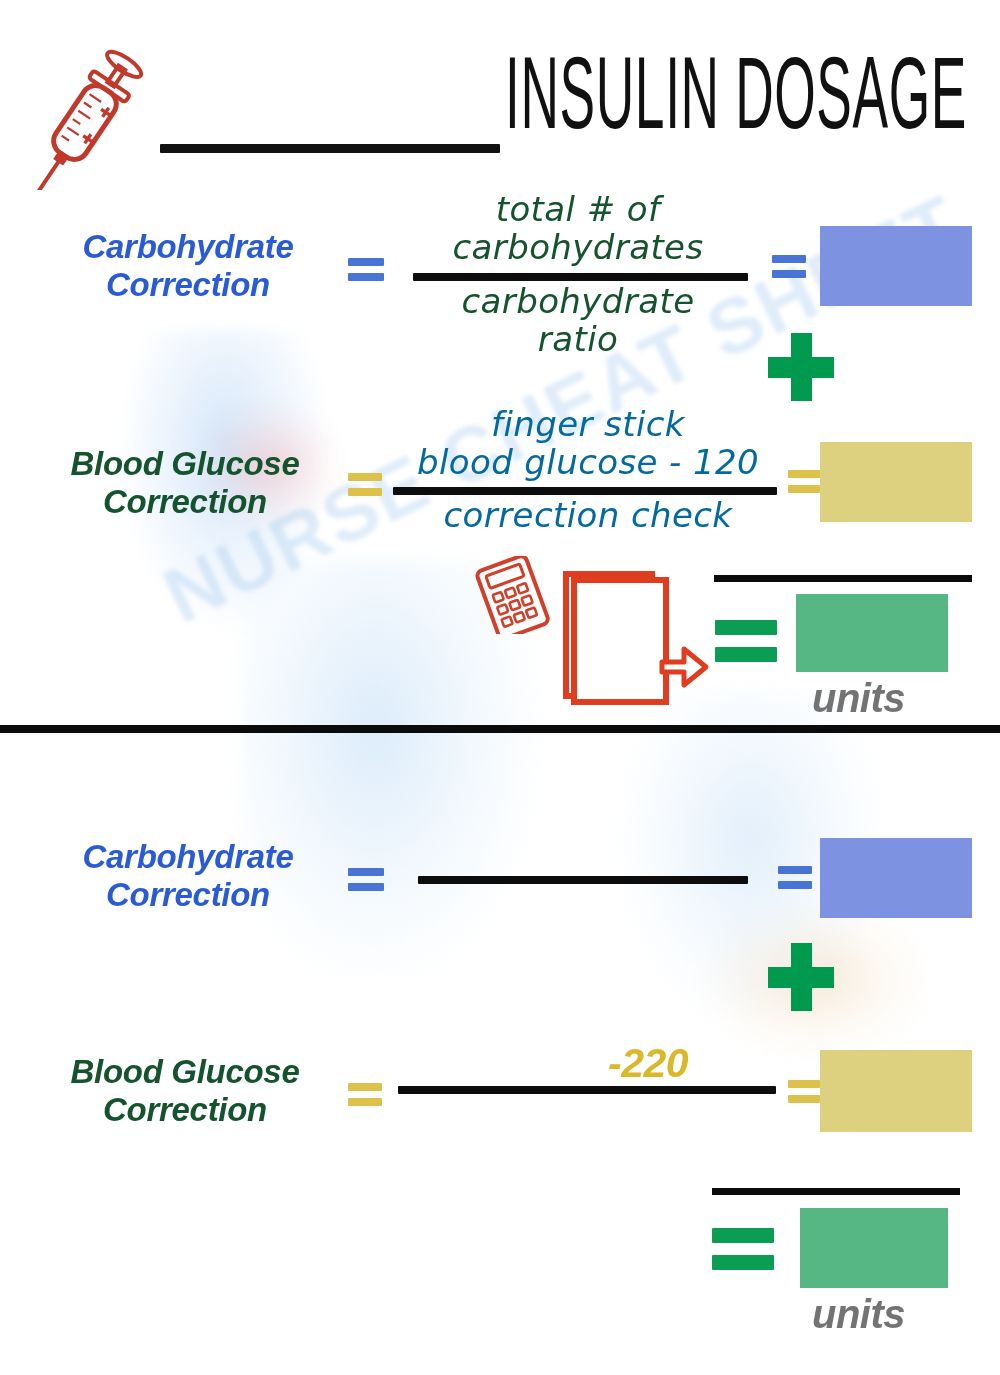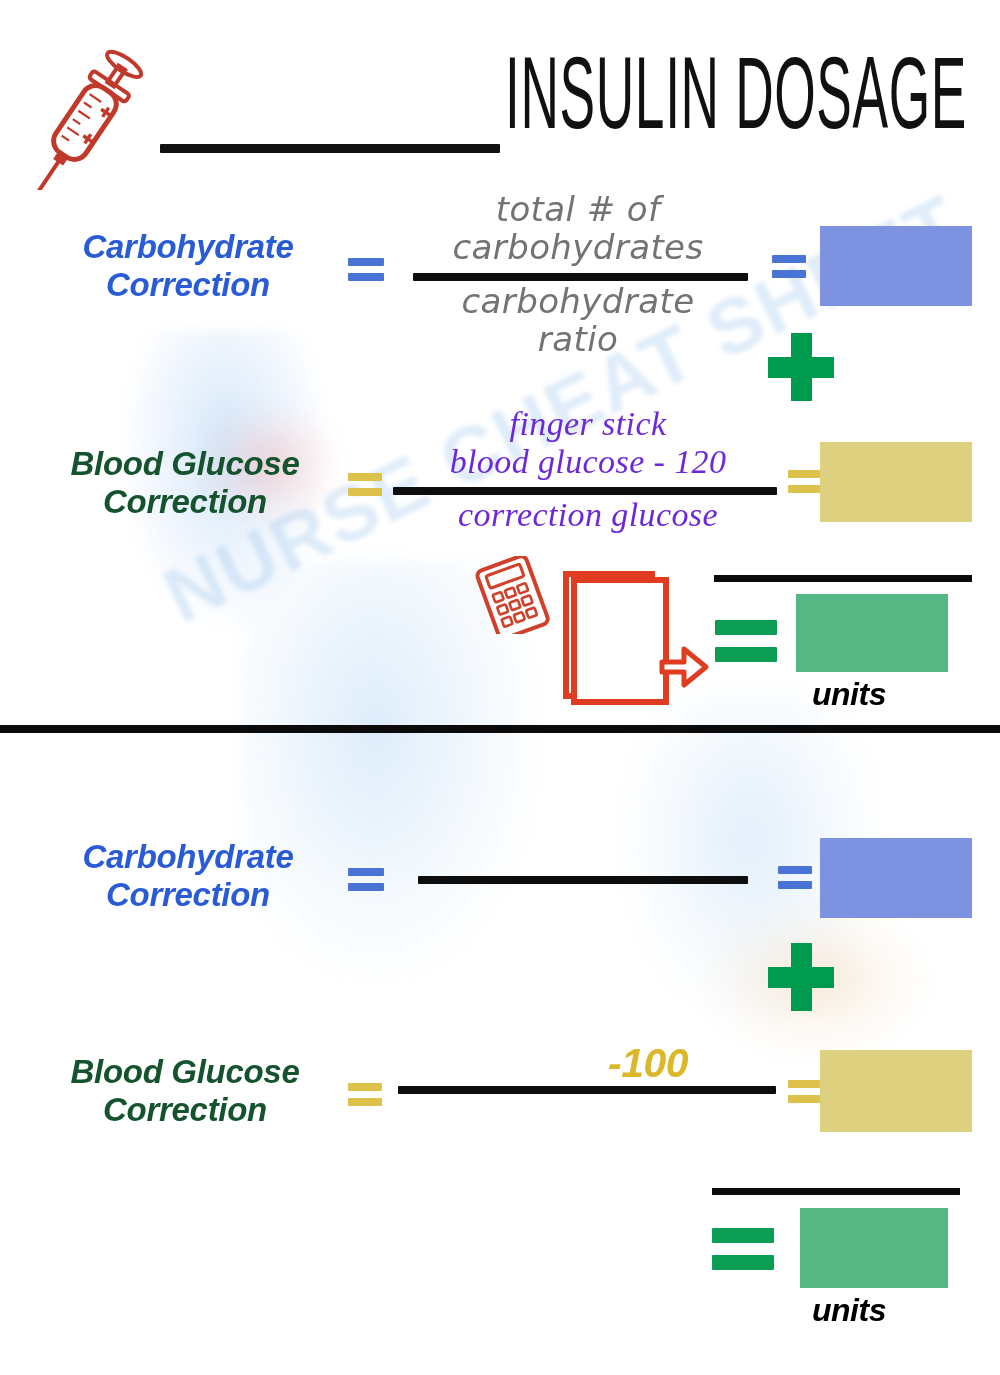--- a/index.html
+++ b/index.html
@@ -73,36 +73,36 @@
   .eq { position:absolute; }
   .eq i { display:block; border-radius:1px; }
   .eq.blue i { background:#4a73d6; }
   .eq.gold i { background:#dcc24a; }
   .eq.green i { background:#0a9d53; }
 
   .frac-bar { position:absolute; background:#0d0d0d; border-radius:1px; }
 
   .hand {
     position:absolute; font-style:italic; font-size:34px; line-height:38px;
-    color:#737373; text-align:center; white-space:pre-line; letter-spacing:.4px;
+    color:#14532d; text-align:center; white-space:pre-line; letter-spacing:.4px;
     font-family:"DejaVu Sans", sans-serif;
   }
-  .hand.gold { color:#6d28d9;font-family:Liberation Serif, serif; }
+  .hand.gold { color:#0369a1; }
 
   .box { position:absolute; }
   .box.blue  { background:#7d93e2; }
   .box.gold  { background:#ddd07e; }
   .box.green { background:#56b684; }
 
   .plus { position:absolute; }
   .plus i { position:absolute; background:#009a4e; }
 
   .units {
-    position:absolute; font-style:italic; font-weight:bold; font-size:32px;
-    color:#000000; letter-spacing:-.5px;
+    position:absolute; font-style:italic; font-weight:bold; font-size:40px;
+    color:#737373; letter-spacing:-.5px;
   }
 
   .rule { position:absolute; background:#0b0b0b; }
 
   .minus120 {
     position:absolute; font-style:italic; font-weight:bold; font-size:41px;
     color:#dbb72a; letter-spacing:-.5px;
   }
 </style>
 </head>
@@ -178,21 +178,21 @@
 Correction</div>
 
   <div class="eq gold" style="left:348px; top:473px; width:34px;">
     <i style="height:8px;"></i>
       <i style="height:8px; margin-top:7px;"></i>
   </div>
 
   <div class="hand gold" style="left:388px; top:405px; width:400px;">finger stick
 blood glucose - 120</div>
   <div class="frac-bar" style="left:393px; top:487px; width:384px; height:8px;"></div>
-  <div class="hand gold" style="left:388px; top:496px; width:400px;">correction glucose</div>
+  <div class="hand gold" style="left:388px; top:496px; width:400px;">correction check</div>
 
   <div class="eq gold" style="left:788px; top:470px; width:32px;">
     <i style="height:8px;"></i>
       <i style="height:8px; margin-top:7px;"></i>
   </div>
 
   <div class="box gold" style="left:820px; top:442px; width:152px; height:80px;"></div>
 
   <div style="position:absolute; left:466px; top:556px; width:100px; height:78px;">
     <svg viewBox="0 0 100 78" width="100" height="78">
@@ -260,21 +260,21 @@
   </div>
 
   <div class="lbl gold" style="left:20px; top:1053px; width:330px;">Blood Glucose
 Correction</div>
 
   <div class="eq gold" style="left:348px; top:1083px; width:34px;">
     <i style="height:8px;"></i>
       <i style="height:8px; margin-top:7px;"></i>
   </div>
 
-  <div class="minus120" style="left:608px; top:1040px;">-100</div>
+  <div class="minus120" style="left:608px; top:1040px;">-220</div>
 
   <div class="frac-bar" style="left:398px; top:1086px; width:378px; height:8px;"></div>
   <div class="hand gold" style="left:398px; top:1096px; width:378px; min-height:38px;"></div>
 
   <div class="eq gold" style="left:788px; top:1080px; width:32px;">
     <i style="height:8px;"></i>
       <i style="height:8px; margin-top:7px;"></i>
   </div>
 
   <div class="box gold" style="left:820px; top:1050px; width:152px; height:82px;"></div>

